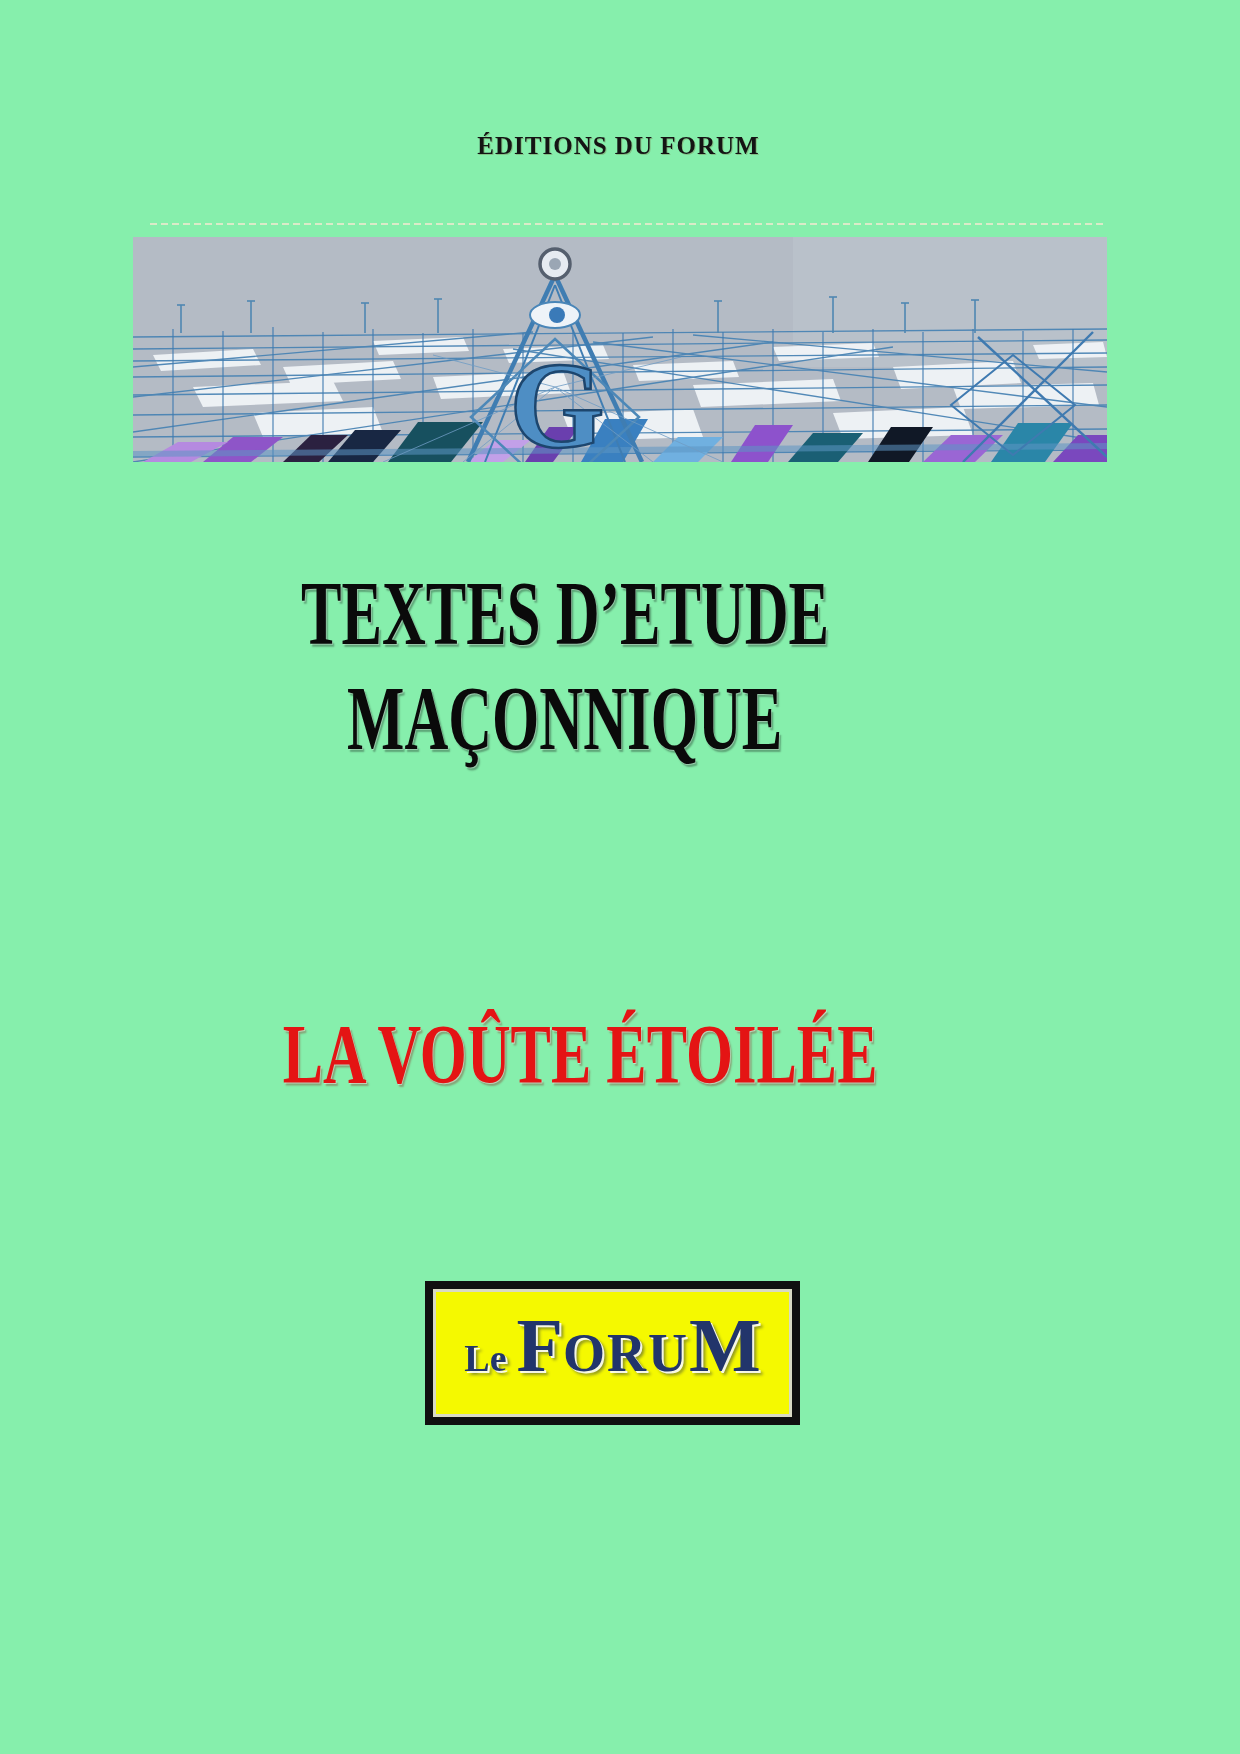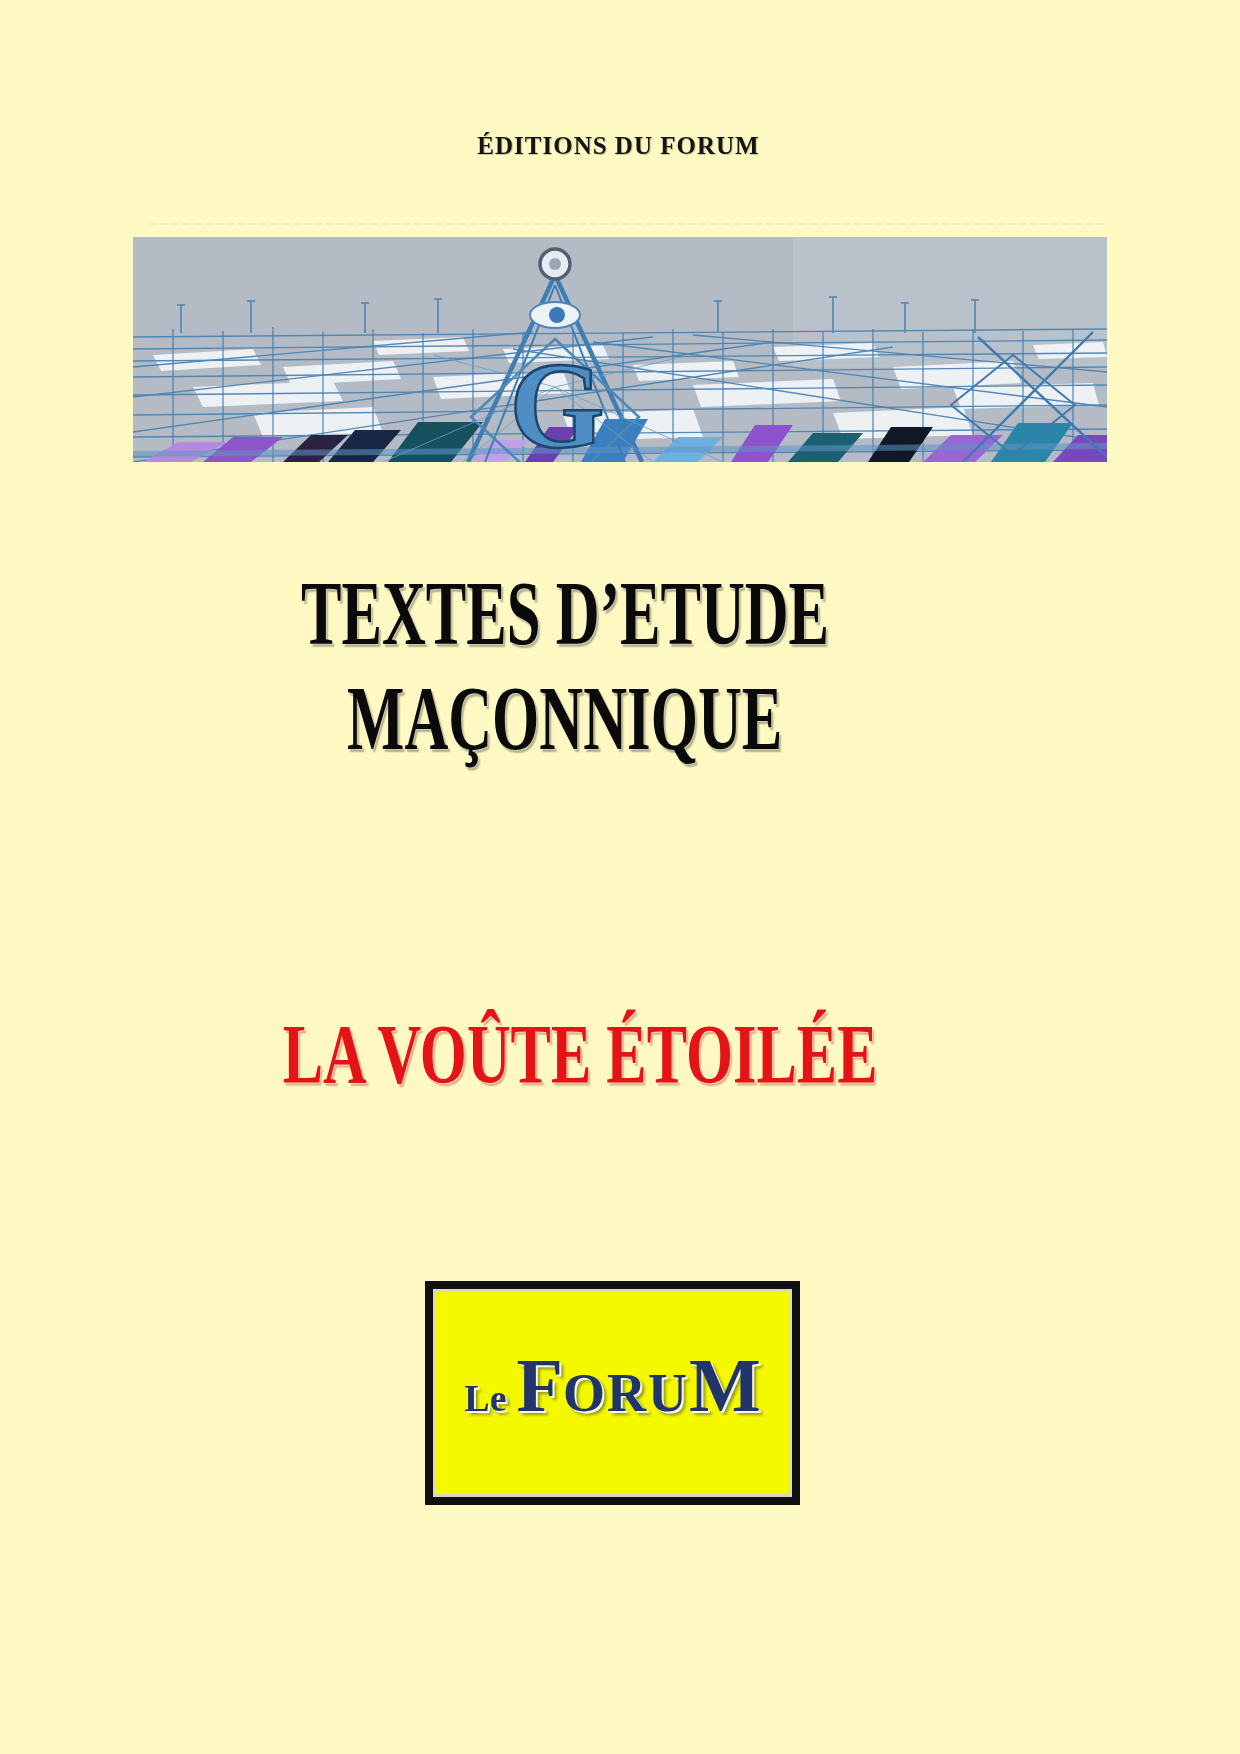--- a/index.html
+++ b/index.html
@@ -1,20 +1,20 @@
 <!DOCTYPE html>
 <html><head>
 <meta charset="utf-8">
 <style>
   html,body{margin:0;padding:0;background:#ffffff;}
   .page{
     position:relative;
     width:1240px;
     height:1754px;
-    background:#fef9c3;
+    background:#86efac;
     overflow:hidden;
     font-family:"Liberation Serif", serif;
   }
   
   .publisher{
     position:absolute;
     top:132px; left:0; width:1237px;
     text-align:center;
     font-size:25px;
     font-weight:700;
@@ -62,21 +62,21 @@
   .subtitle .title-line{
     font-size:84px;
     transform:scaleX(0.72);
     color:#e41414;
     text-shadow:1px 1px 0 rgba(255,255,255,0.45), 3px 3px 2px rgba(130,0,0,0.30);
   }
   
   .logo{
     position:absolute;
     top:1281px; left:425px;
-    width:375px; height:224px;
+    width:375px; height:144px;
     box-sizing:border-box;
     background:#f5f900;
     border:8px solid #101010;
     box-shadow:inset 0 0 0 3px #d9dac4;
     display:flex;
     align-items:center;
     justify-content:center;
     padding-bottom:16px;
   }
   .logo-text{

